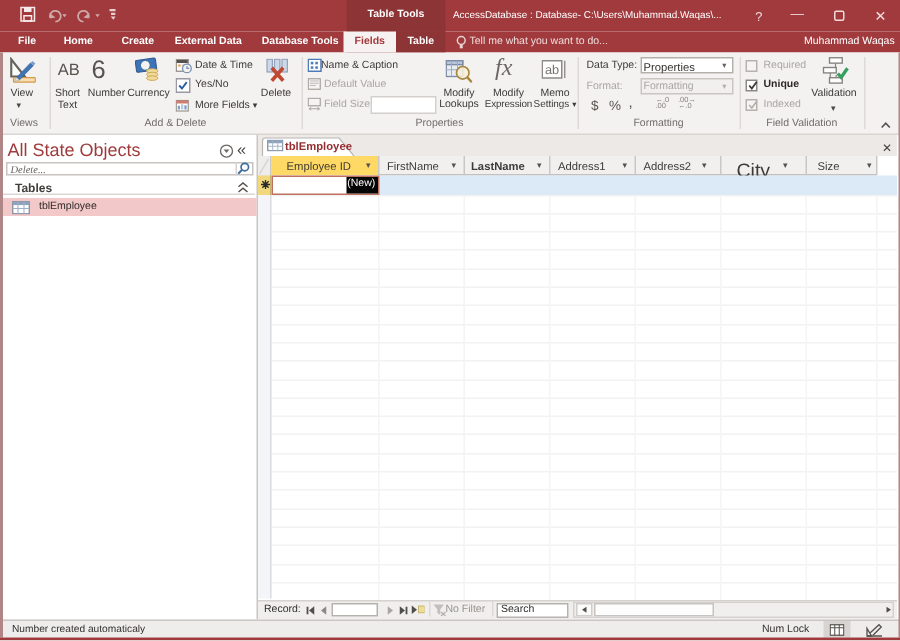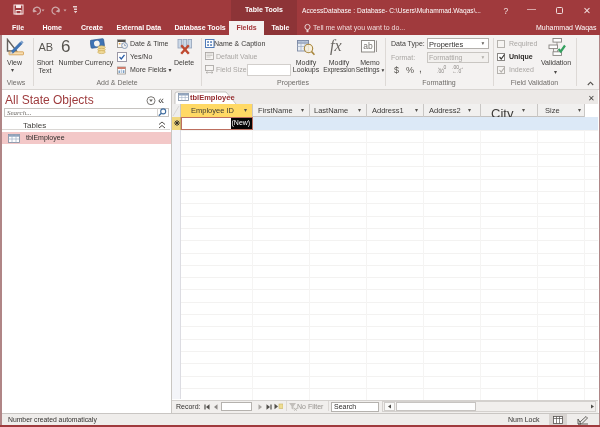--- a/index.html
+++ b/index.html
@@ -217,27 +217,27 @@
   </svg>
 
 <div class="ab" id="navpane" style="left:0;top:90px;width:172px;height:322.5px;background:#fff;border-right:1px solid #c9c6c2;"></div>
 <div class="ab" style="left:5px;top:92.5px;font-size:12px;color:#9e3b3d;">All State Objects</div>
 <svg class="ab" style="left:145.5px;top:95.5px;" width="10" height="10" viewBox="0 0 10 10">
   <circle cx="5" cy="4.7" r="4" fill="none" stroke="#6b6864" stroke-width="0.9"></circle>
   <path d="M3.1 3.6 h3.8 L5 6 Z" fill="#6b6864"></path>
 </svg>
 <div class="ab" style="left:158px;top:93.5px;font-size:11px;color:#44423f;">«</div>
 <div class="ab" style="left:3.5px;top:107.5px;width:165px;height:9.5px;background:#fff;border:1px solid #c6c3c0;"></div>
-<div class="ab" style="left:7px;top:109px;font-size:7px;font-style:italic;color:#6b6864;font-family:'Liberation Serif',serif;">Search...</div>
+<div class="ab" style="left:7px;top:109px;font-size:7px;font-style:italic;color:#6b6864;font-family:'Liberation Serif',serif;">Delete...</div>
 <div class="ab" style="left:156.5px;top:107.5px;width:12px;height:9.5px;border-left:1px solid #d5d2cf;"></div>
 <svg class="ab" style="left:158px;top:108px;" width="9" height="9" viewBox="0 0 9 9">
   <circle cx="5.2" cy="3.4" r="2.5" fill="none" stroke="#3f6c9e" stroke-width="1.1"></circle>
   <path d="M3.4 5.2 L0.8 7.8" stroke="#3f6c9e" stroke-width="1.3"></path>
 </svg>
-<div class="ab" style="left:23px;top:120.5px;font-size:8px;font-weight:normal;color:#403e3b;">Tables</div>
+<div class="ab" style="left:10px;top:120.5px;font-size:8px;font-weight:bold;color:#403e3b;">Tables</div>
 <svg class="ab" style="left:158px;top:120.5px;" width="8" height="8" viewBox="0 0 8 8">
     <path d="M1 3.5 L4 1 L7 3.5 M1 7 L4 4.5 L7 7" fill="none" stroke="#55524e" stroke-width="1"></path>
   </svg>
 <div class="ab" style="left:2px;top:128.5px;width:168px;height:1px;background:#dad7d4;"></div>
 <div class="ab" id="tblrow" style="left:1.5px;top:131.5px;width:169px;height:12px;background:#f3c8c8;"></div>
 <svg class="ab" style="left:8px;top:133.5px;" width="12" height="9" viewBox="0 0 12 9">
   <rect x="0.5" y="0.5" width="11" height="8" fill="#fff" stroke="#7a8aa0" stroke-width="0.8"></rect>
   <rect x="0.5" y="0.5" width="11" height="2.2" fill="#8fa3bd"></rect>
   <path d="M0.5 5 h11 M4 0.5 v8 M8 0.5 v8" stroke="#9fb0c6" stroke-width="0.7"></path>
 </svg>
@@ -259,21 +259,21 @@
 <div class="ab" id="hdrrow" style="left:172px;top:103.5px;width:412px;height:13px;background:#f1f0ef;border-bottom:1px solid #c3c1bf;"></div>
 <div class="ab" style="left:172px;top:103.5px;width:8.5px;height:13px;background:#eeedec;border-right:1px solid #c9c7c5;"></div>
 <svg class="ab" style="left:172px;top:103.5px;" width="8" height="13" viewBox="0 0 8 13">
     <path d="M1 12 L7 2" stroke="#d8d6d4" stroke-width="1"></path>
   </svg>
 <div class="ab" id="goldhdr" style="left:180.5px;top:103.5px;width:71.5px;height:13px;background:#ffd965;"></div>
 <div class="ab" style="left:191px;top:105.5px;font-size:7.5px;color:#3d3b33;">Employee ID</div>
 <div class="ab" style="left:244px;top:105.5px;font-size:6px;color:#55524e;">▾</div>
 <div class="ab" style="left:258px;top:105.5px;font-size:7.5px;color:#3d3b39;">FirstName</div>
 <div class="ab" style="left:301px;top:105.5px;font-size:6px;color:#55524e;">▾</div>
-<div class="ab" style="left:314px;top:105.5px;font-size:7.5px;color:#3d3b39;">LastName</div>
+<div class="ab" style="left:314px;top:105.5px;font-size:7.5px;color:#3d3b39;font-weight:bold;">LastName</div>
 <div class="ab" style="left:358px;top:105.5px;font-size:6px;color:#55524e;">▾</div>
 <div class="ab" style="left:372px;top:105.5px;font-size:7.5px;color:#3d3b39;">Address1</div>
 <div class="ab" style="left:415px;top:105.5px;font-size:6px;color:#55524e;">▾</div>
 <div class="ab" style="left:429px;top:105.5px;font-size:7.5px;color:#3d3b39;">Address2</div>
 <div class="ab" style="left:468px;top:105.5px;font-size:6px;color:#55524e;">▾</div>
 <div class="ab" style="left:491px;top:105.5px;font-size:13px;color:#3d3b39;">City</div>
 <div class="ab" style="left:522px;top:105.5px;font-size:6px;color:#55524e;">▾</div>
 <div class="ab" style="left:545px;top:105.5px;font-size:7.5px;color:#3d3b39;">Size</div>
 <div class="ab" style="left:578px;top:105.5px;font-size:6px;color:#55524e;">▾</div>
 

